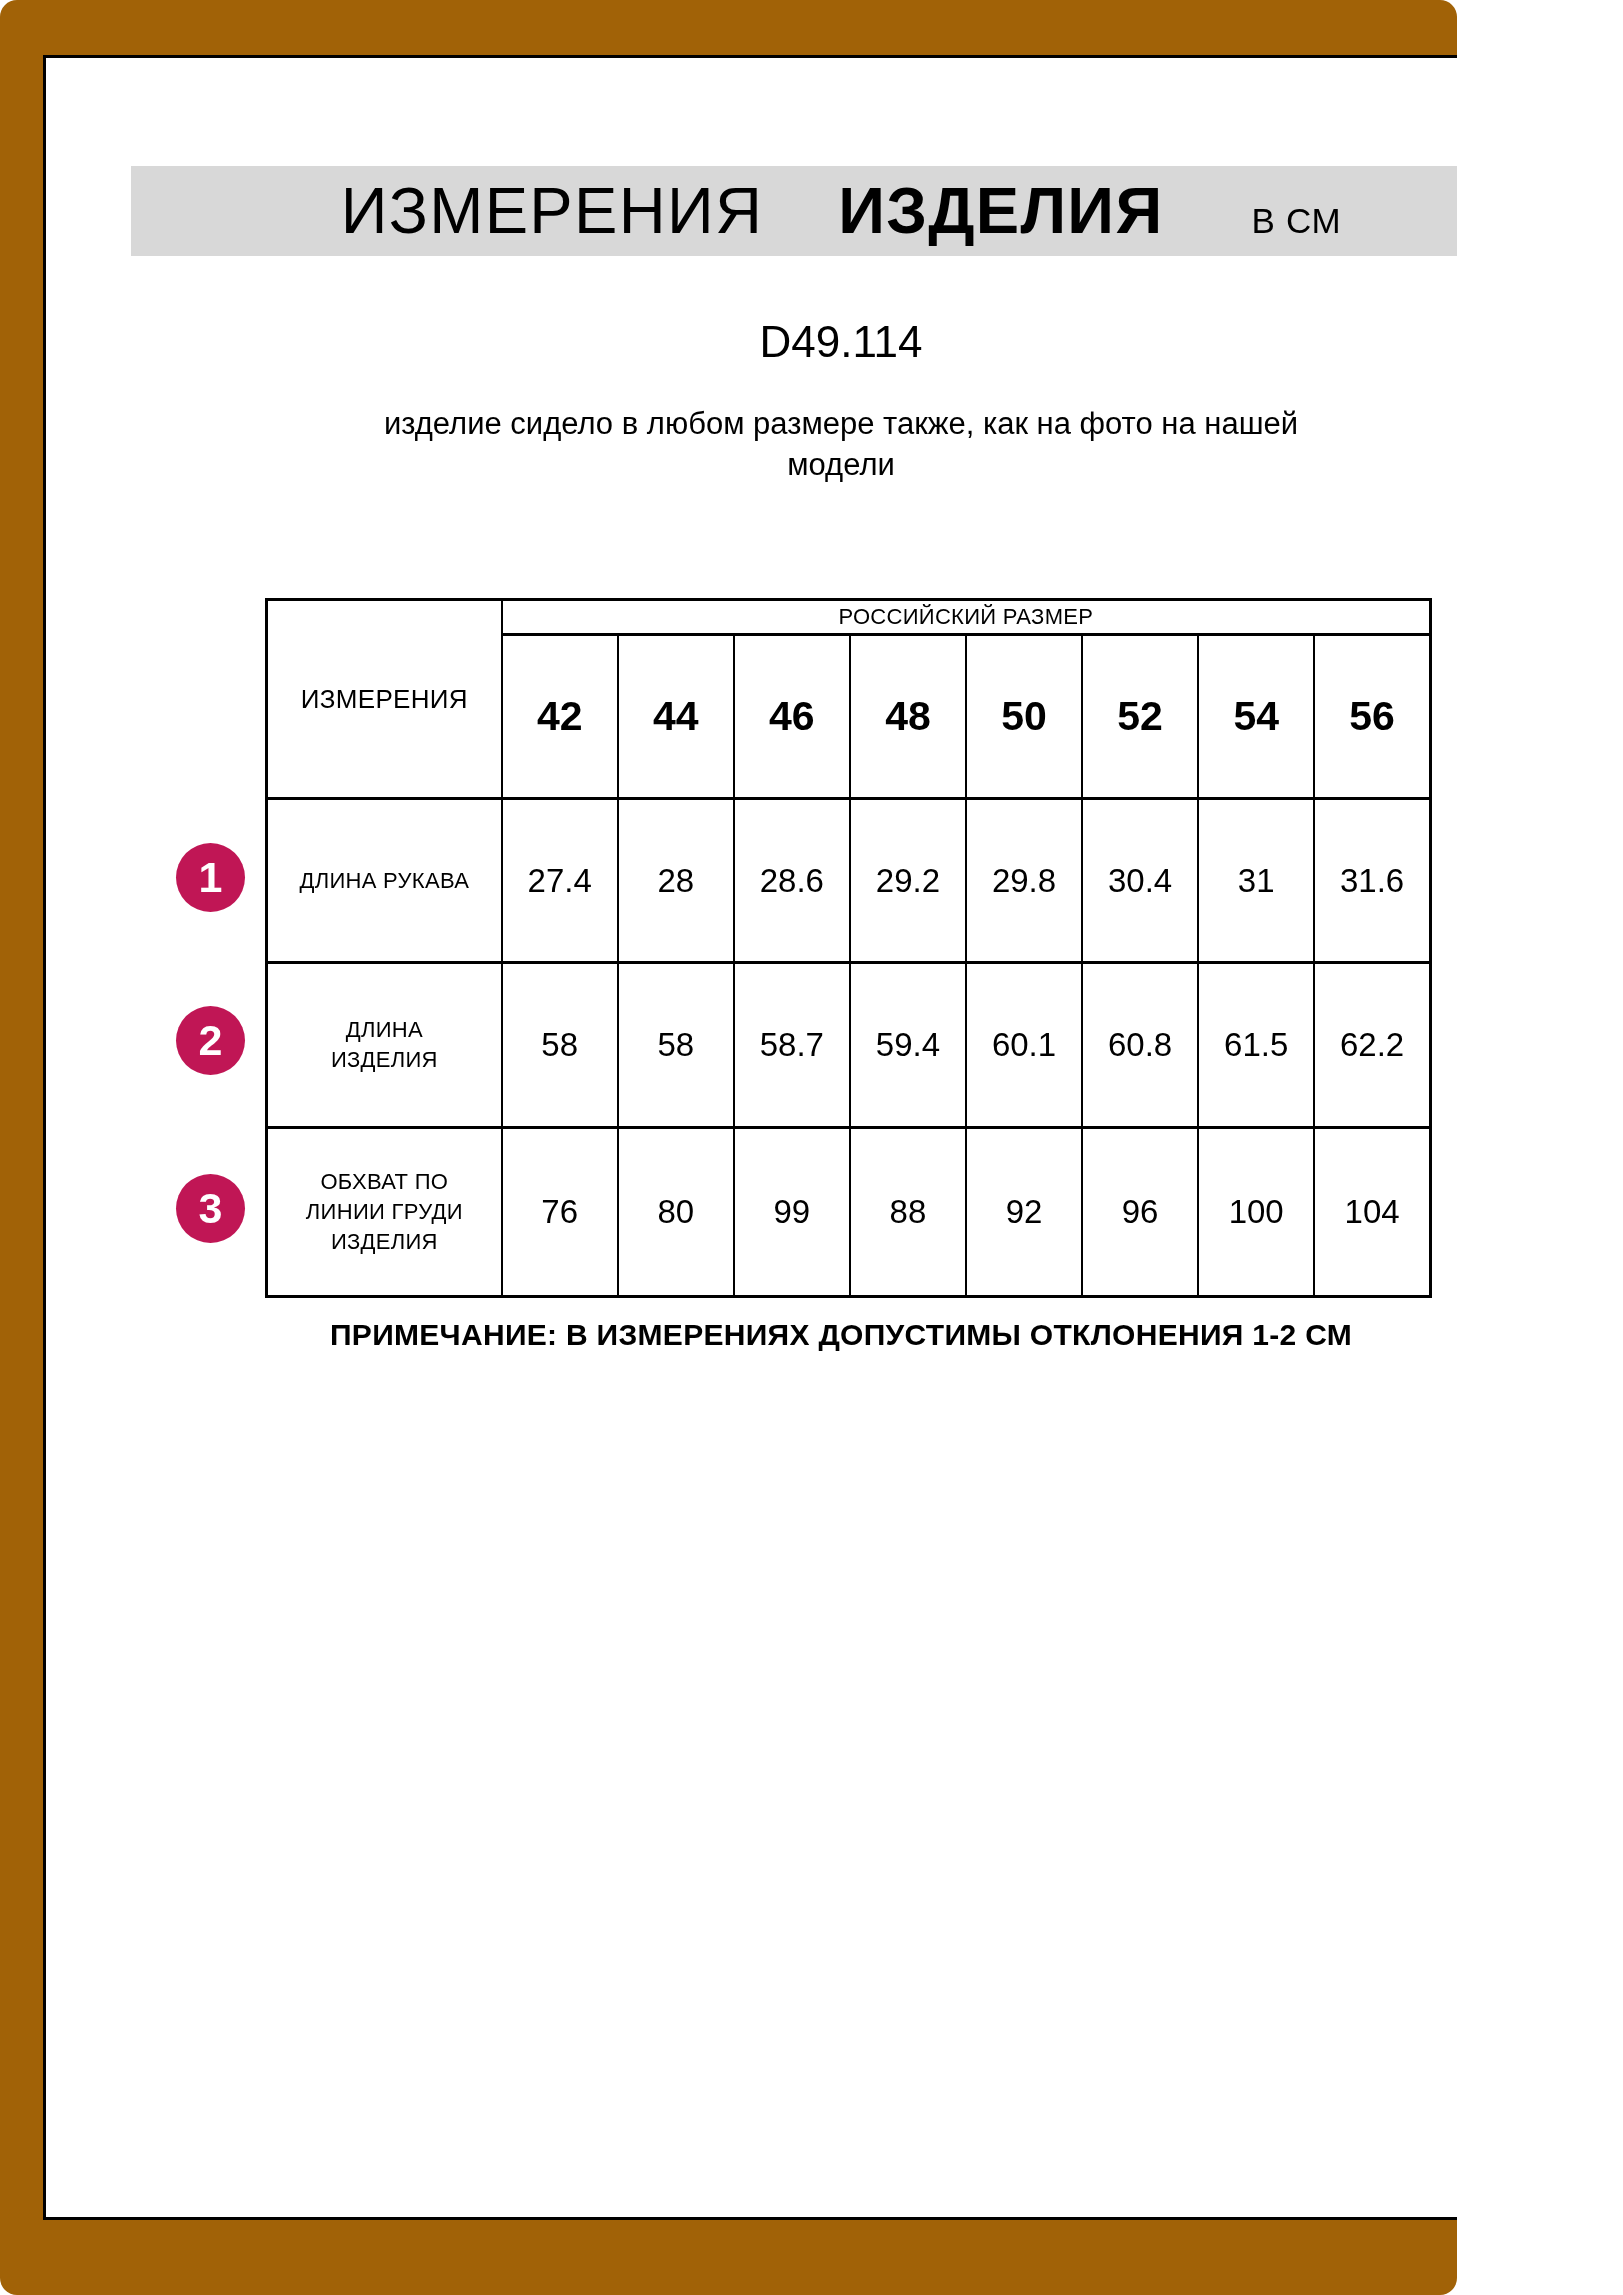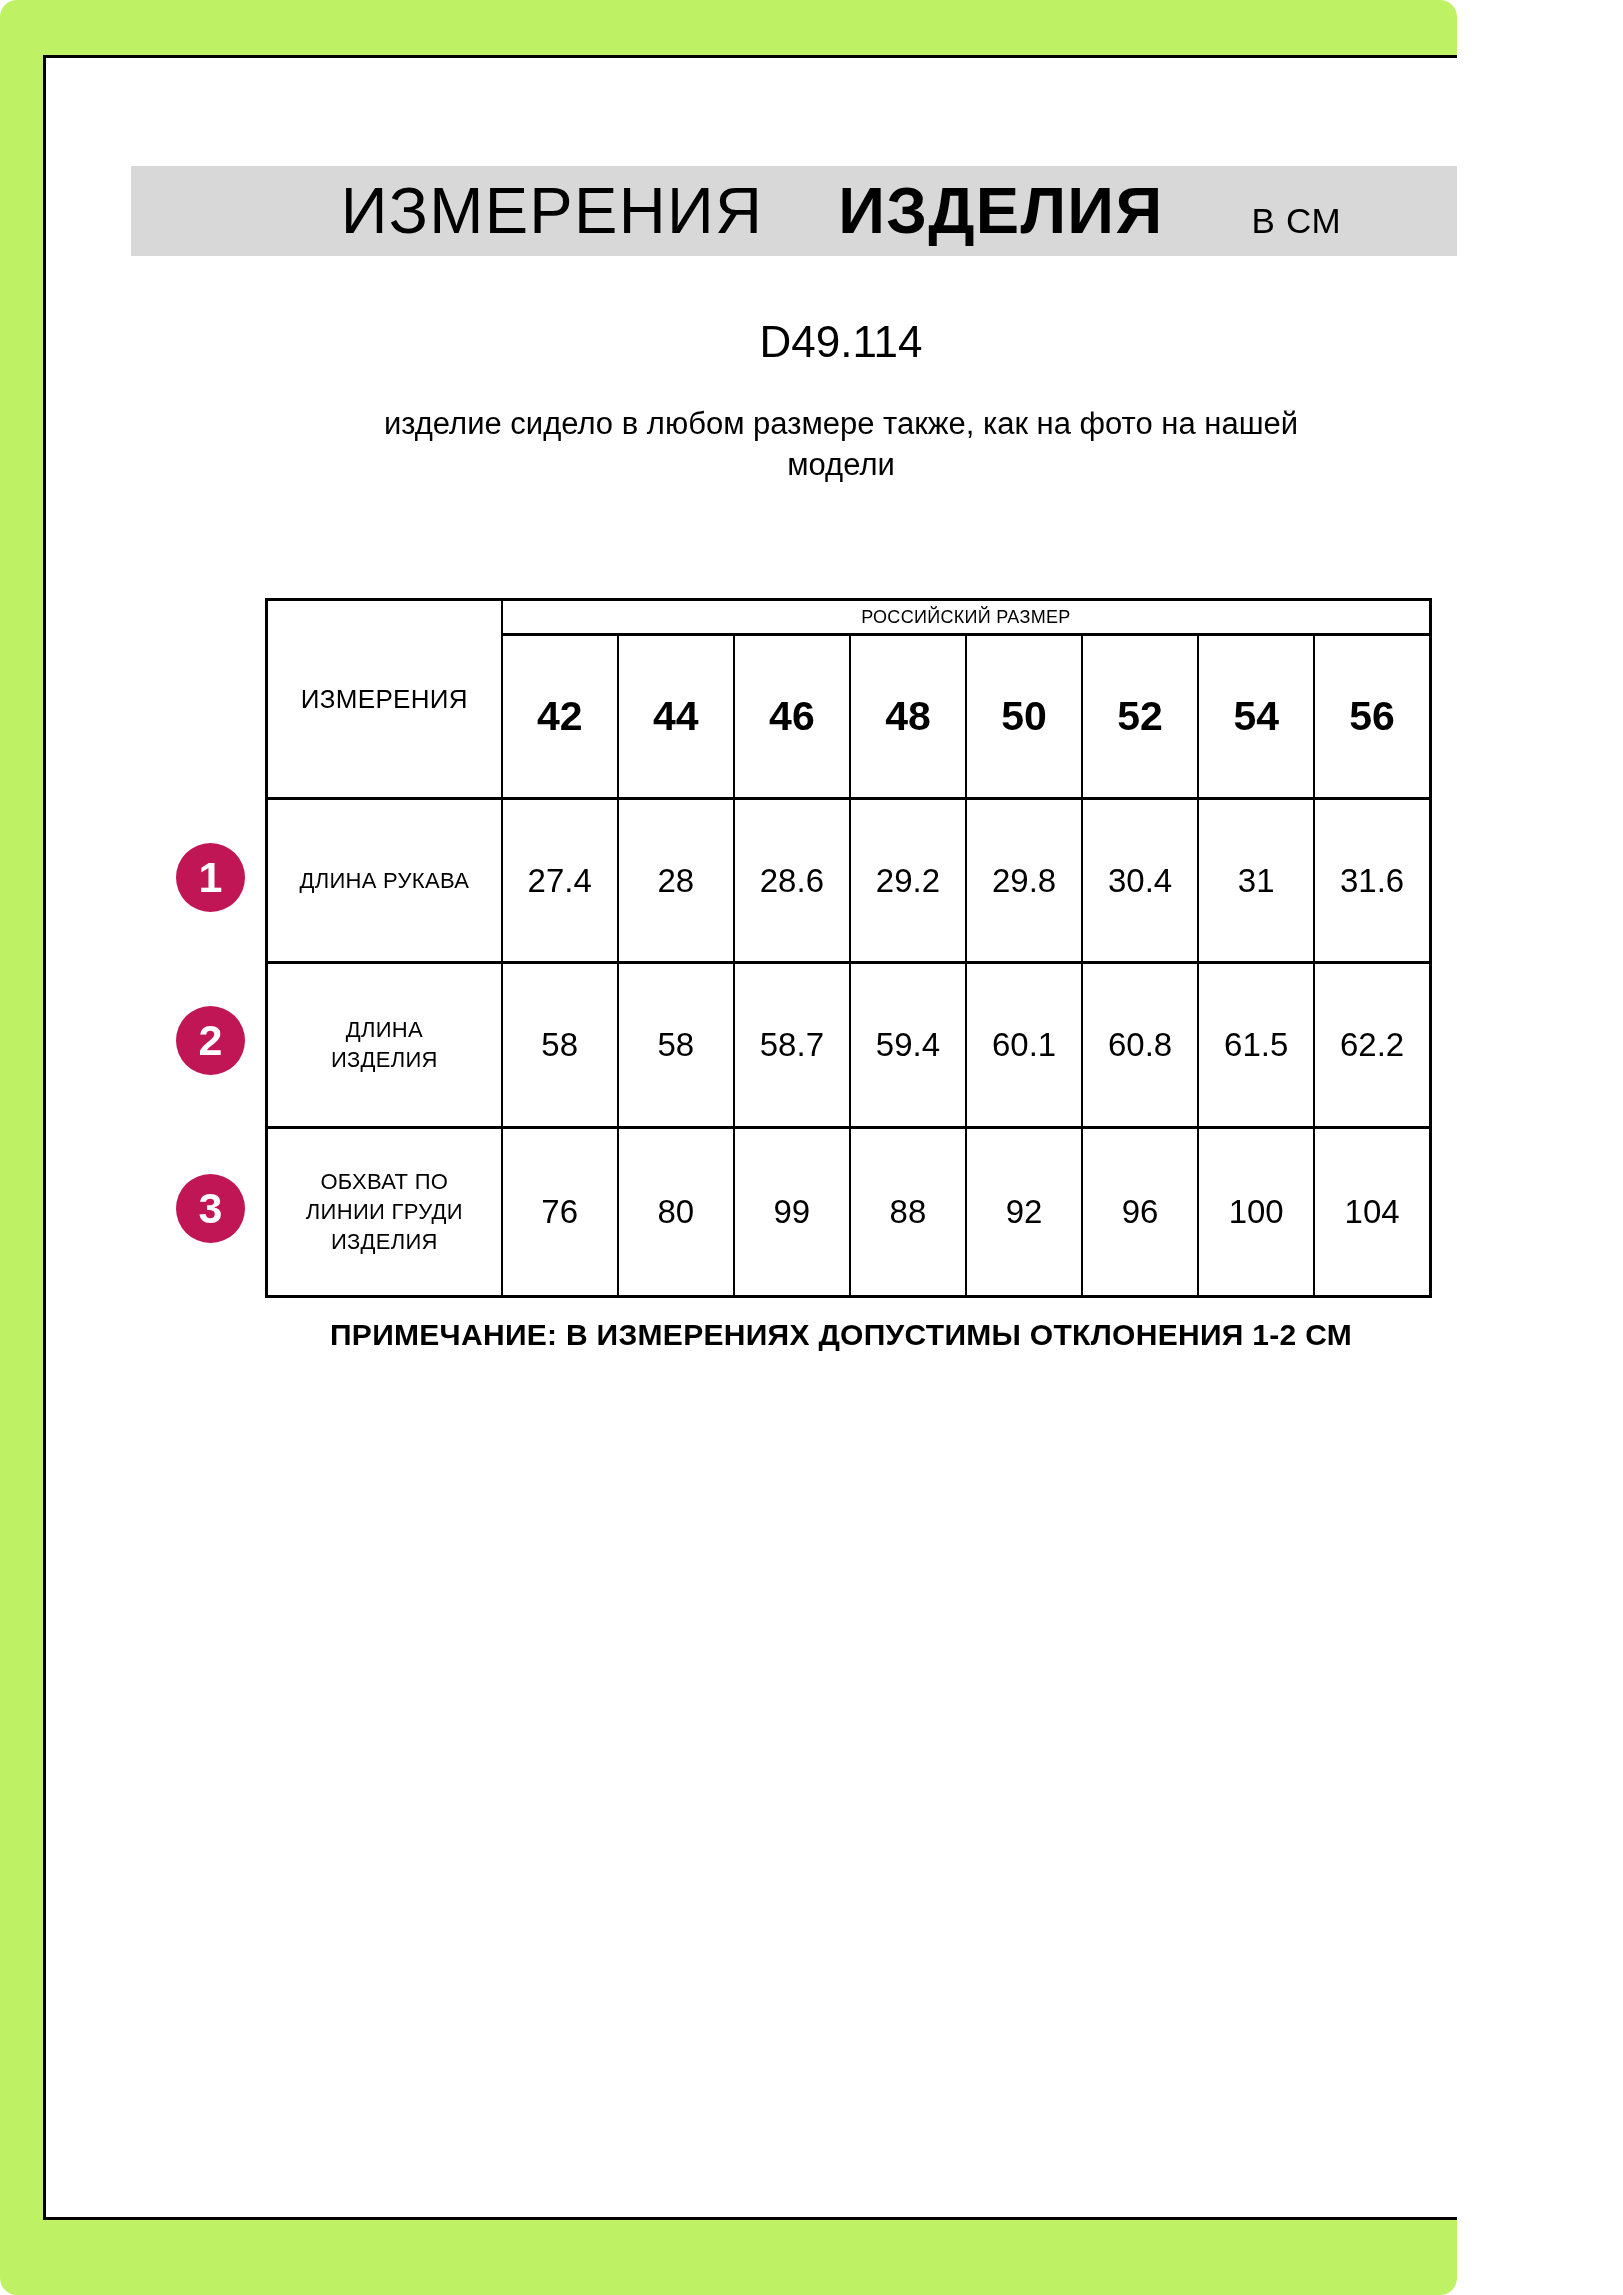--- a/index.html
+++ b/index.html
@@ -6,21 +6,21 @@
     margin: 0;
     padding: 0;
     background: #ffffff;
     font-family: "Liberation Sans", sans-serif;
     color: #000;
   }
   .page {
     position: relative;
     width: 1457px;
     height: 2295px;
-    background: #bef264;
+    background: #a16207;
     overflow: hidden;
     border-radius: 17px;
   }
   .frame {
     position: absolute;
     left: 43px;
     top: 55px;
     width: 1504px;
     height: 2165px;
     box-sizing: border-box;
@@ -90,21 +90,21 @@
   table.size-table td {
     border: 2.6px solid #000;
     text-align: center;
     vertical-align: middle;
     font-weight: normal;
     padding: 0;
   }
   col.c0 { width: 235px; }
   col.cs { width: 116px; }
   tr.group-row { height: 35px; }
-  tr.group-row .group { font-size: 18px; letter-spacing: 0.3px; border-bottom-width: 3.9px; }
+  tr.group-row .group { font-size: 22px; letter-spacing: 0.3px; border-bottom-width: 3.9px; }
   .corner { font-size: 26px; letter-spacing: 0.3px; }
   tr.sizes-row { height: 164px; }
   tr.sizes-row th { font-size: 41px; font-weight: bold; border-top-width: 3.9px; }
   tr.data-row th, tr.data-row td { border-top-width: 3.9px; }
   tr.data-row td.val { font-size: 33px; }
   .rowlabel {
     font-size: 22px;
     line-height: 1.35;
     white-space: pre-line;
     letter-spacing: 0.3px;

